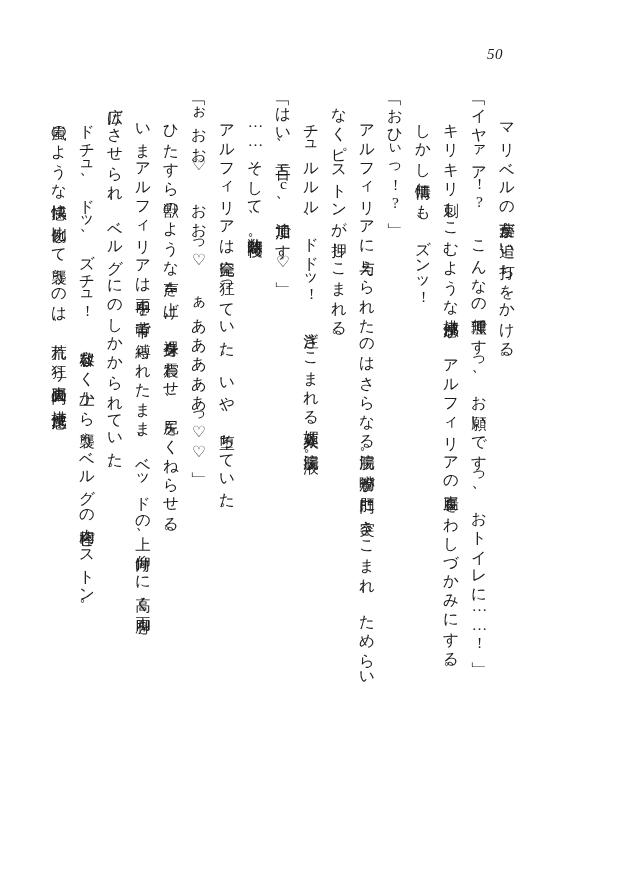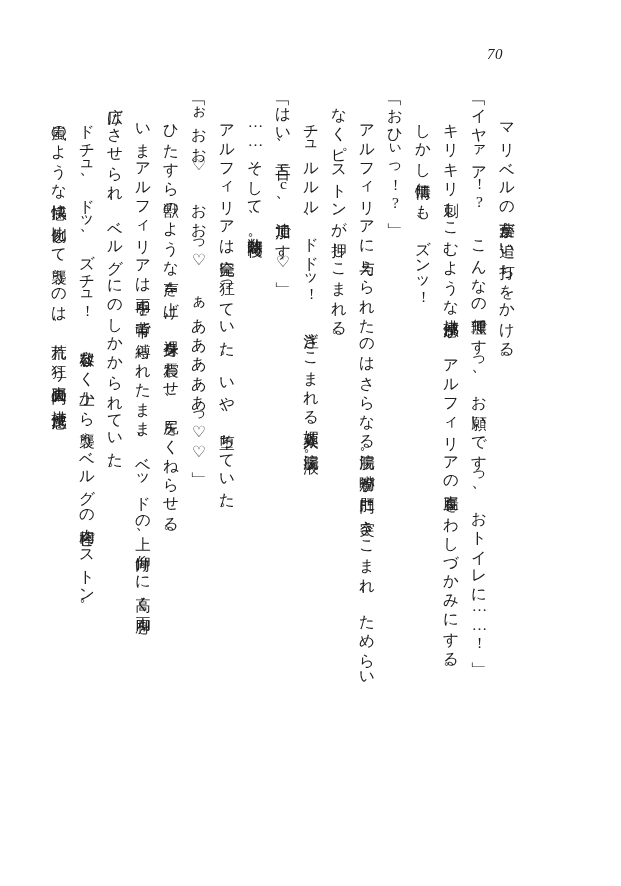--- a/index.html
+++ b/index.html
@@ -60,21 +60,21 @@
   }
   .line.indent {
     padding-top: 17px;
   }
 </style>
 </head>
 <body>
 
 <div class="page">
 
-  <div class="page-number">70</div>
+  <div class="page-number">50</div>
 
   <div class="body-text">
     <div class="line indent">マリベルの言葉が追い打ちをかける。</div>
     <div class="line">「イヤァア!?　こんなの無理ですっ、お願いですっ、おトイレに……!」</div>
     <div class="line indent">キリキリ刺しこむような排便感が、アルフィリアの直腸をわしづかみにする。</div>
     <div class="line indent">しかし無情にも、ズンッ!</div>
     <div class="line">「おひぃっ!?」</div>
     <div class="line indent">アルフィリアに与えられたのはさらなる浣腸。嘴管が肛門に突きこまれ、ためらい</div>
     <div class="line">なくピストンが押しこまれる。</div>
     <div class="line indent">チュルルル、ドドッ!　注ぎこまれる媚薬入り浣腸液。</div>

